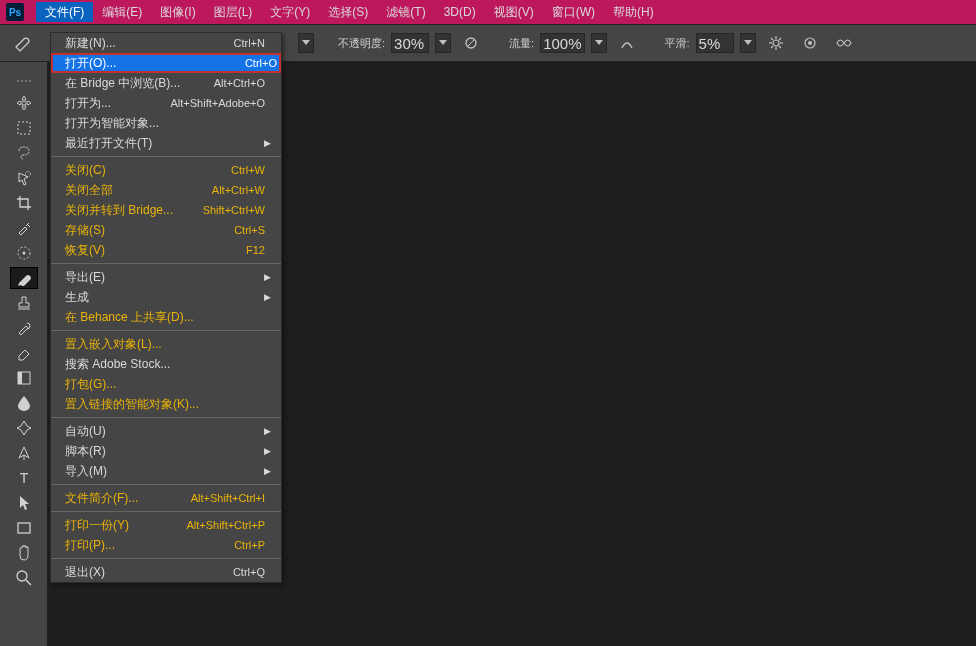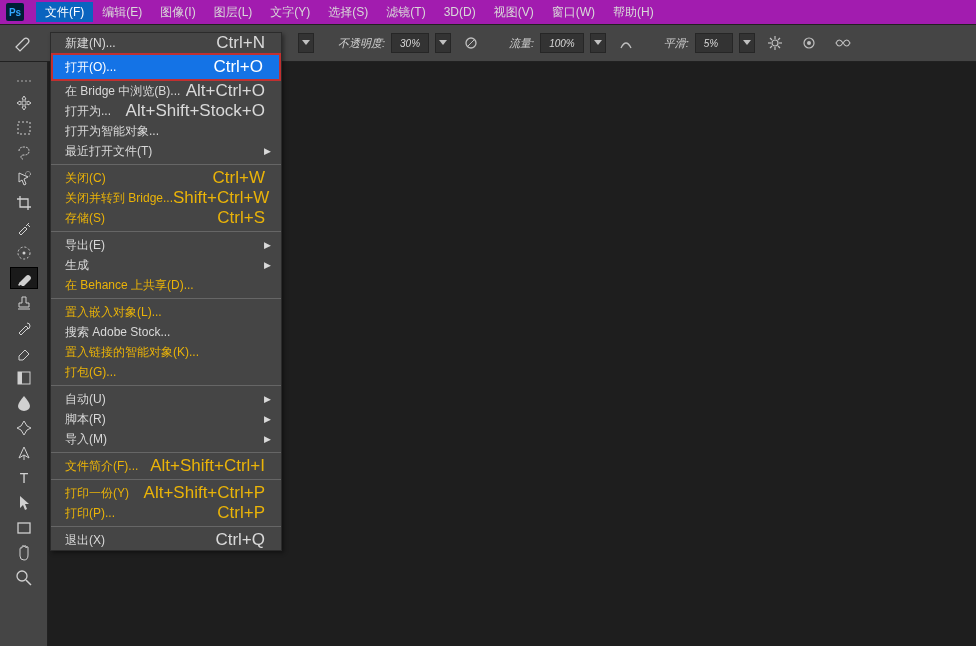--- a/index.html
+++ b/index.html
@@ -1,39 +1,39 @@
 <!DOCTYPE html>
 <html><head>
   <meta charset="utf-8">
   <style>
     * { margin:0; padding:0; box-sizing:border-box; font-family:"Microsoft YaHei",Arial,sans-serif; }
     body { background:#000; width:976px; height:646px; overflow:hidden; position:relative; color:#d9d9d9; font-size:12px; }
-    .menubar { background:#a21caf; height:24px; display:flex; align-items:center; padding-left:6px; }
+    .menubar { background:#be185d; height:24px; display:flex; align-items:center; padding-left:6px; }
     .app-icon { width:18px; height:18px; background:#001e36; color:#31a8ff; font-weight:600; font-size:10px; display:flex; align-items:center; justify-content:center; border-radius:2px; margin-right:12px; }
     .menu-item { padding:0 9px; height:20px; display:flex; align-items:center; cursor:pointer; }
     .menu-item.active { background:#0a64bf; color:#fff; }
-    .optbar { background:#454545; height:38px; border-top:1px solid #212121; border-bottom:1px solid #212121; display:flex; align-items:center; padding-left:8px; gap:6px;font-style:italic; }
+    .optbar { background:#454545; height:38px; border-top:1px solid #212121; border-bottom:1px solid #212121; display:flex; align-items:center; padding-left:8px; gap:6px; }
     .opt-icon { width:28px; height:28px; display:flex; align-items:center; justify-content:center; }
     .opt-label { color:#d0d0d0; font-size:11px; }
-    .opt-field { background:#333; border:1px solid #262626; height:20px; padding:0 8px; display:flex; align-items:center; font-size:10px; min-width:38px; }
+    .opt-field { background:#333; border:1px solid #262626; height:20px; padding:0 2px; display:flex; align-items:center; font-size:15px; min-width:38px; }
     .opt-drop { width:16px; height:20px; background:#333; border:1px solid #262626; display:flex; align-items:center; justify-content:center; }
     .toolbox { position:absolute; left:0; top:62px; width:48px; background:#454545; border-right:1px solid #212121; height:584px; display:flex; flex-direction:column; align-items:center; padding-top:18px; }
     .tool { width:28px; height:22px; margin-bottom:3px; display:flex; align-items:center; justify-content:center; cursor:pointer; color:#d0d0d0; }
     .tool.sel { background:#1a1a1a; border:1px solid #000; }
     .grip-dots { display:flex; gap:2px; margin-bottom:10px; }
     .grip-dots span { width:2px; height:2px; background:#8a8a8a; border-radius:50%; }
     .canvas { position:absolute; left:48px; top:62px; right:0; bottom:0; background:#1e1e1e; }
     .dropdown { position:absolute; left:50px; top:32px; width:232px; background:#454545; border:1px solid #2b2b2b; box-shadow:2px 2px 4px rgba(0,0,0,.4); }
     .dd-row { height:20px; display:flex; align-items:center; justify-content:space-between; padding:0 16px 0 14px; cursor:pointer; position:relative; }
     .dd-row.disabled { color:#eab308; cursor:default; }
     .dd-row.highlighted { background:#1473e6; color:#fff; }
-    .dd-row.open-highlighted { border:2px solid #c13030; padding:0 16px 0 12px; height:28px; }
+    .dd-row.open-highlighted { border:2px solid #c13030; padding:0 2px 0 12px; height:20px; }
     .dd-sep { height:1px; background:#666; margin:3px 0; }
     .dd-label { white-space:nowrap; }
-    .dd-short { white-space:nowrap; font-size:17px; }
+    .dd-short { white-space:nowrap; font-size:11px; }
     .dd-arrow { position:absolute; right:10px; font-size:9px; }
     svg { display:block; }
   </style>
 </head>
 <body>
 
 <div class="menubar">
   <div class="app-icon">Ps</div>
   <div class="menu-item active">文件(F)</div>
   <div class="menu-item">编辑(E)</div>
@@ -248,66 +248,74 @@
     <div class="dd-row highlighted open-highlighted">
       <span class="dd-label">打开(O)...</span>
       <span class="dd-short">Ctrl+O</span>
     </div>
     <div class="dd-row">
       <span class="dd-label">在 Bridge 中浏览(B)...</span>
       <span class="dd-short">Alt+Ctrl+O</span>
     </div>
     <div class="dd-row">
       <span class="dd-label">打开为...</span>
-      <span class="dd-short">Alt+Shift+Stock+O</span>
+      <span class="dd-short">Alt+Shift+Adobe+O</span>
     </div>
     <div class="dd-row">
       <span class="dd-label">打开为智能对象...</span>
     </div>
     <div class="dd-row">
       <span class="dd-label">最近打开文件(T)</span>
       <span class="dd-arrow">▶</span>
     </div>
     <div class="dd-sep"></div>
     <div class="dd-row disabled">
       <span class="dd-label">关闭(C)</span>
       <span class="dd-short">Ctrl+W</span>
     </div>
     <div class="dd-row disabled">
+      <span class="dd-label">关闭全部</span>
+      <span class="dd-short">Alt+Ctrl+W</span>
+    </div>
+    <div class="dd-row disabled">
       <span class="dd-label">关闭并转到 Bridge...</span>
       <span class="dd-short">Shift+Ctrl+W</span>
     </div>
     <div class="dd-row disabled">
       <span class="dd-label">存储(S)</span>
       <span class="dd-short">Ctrl+S</span>
     </div>
+    <div class="dd-row disabled">
+      <span class="dd-label">恢复(V)</span>
+      <span class="dd-short">F12</span>
+    </div>
     <div class="dd-sep"></div>
     <div class="dd-row">
       <span class="dd-label">导出(E)</span>
       <span class="dd-arrow">▶</span>
     </div>
     <div class="dd-row">
       <span class="dd-label">生成</span>
       <span class="dd-arrow">▶</span>
     </div>
     <div class="dd-row disabled">
       <span class="dd-label">在 Behance 上共享(D)...</span>
     </div>
     <div class="dd-sep"></div>
     <div class="dd-row disabled">
       <span class="dd-label">置入嵌入对象(L)...</span>
     </div>
     <div class="dd-row">
       <span class="dd-label">搜索 Adobe Stock...</span>
     </div>
     <div class="dd-row disabled">
+      <span class="dd-label">打包(G)...</span>
+    </div>
+    <div class="dd-row disabled">
       <span class="dd-label">置入链接的智能对象(K)...</span>
-    </div>
-    <div class="dd-row disabled">
-      <span class="dd-label">打包(G)...</span>
     </div>
     <div class="dd-sep"></div>
     <div class="dd-row">
       <span class="dd-label">自动(U)</span>
       <span class="dd-arrow">▶</span>
     </div>
     <div class="dd-row">
       <span class="dd-label">脚本(R)</span>
       <span class="dd-arrow">▶</span>
     </div>

